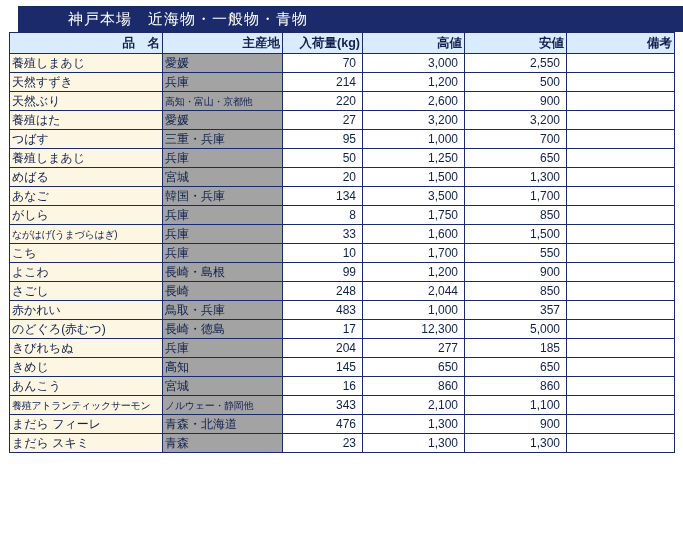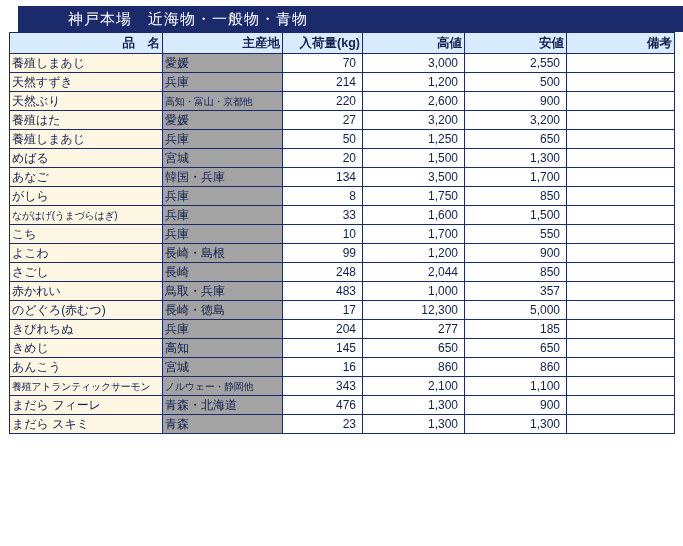--- a/index.html
+++ b/index.html
@@ -143,20 +143,28 @@
       </tr>
       <tr>
         <td class="name">養殖はた</td>
         <td class="origin">愛媛</td>
         <td class="num">27</td>
         <td class="num">3,200</td>
         <td class="num">3,200</td>
         <td class="note"></td>
       </tr>
       <tr>
+        <td class="name">つばす</td>
+        <td class="origin">三重・兵庫</td>
+        <td class="num">95</td>
+        <td class="num">1,000</td>
+        <td class="num">700</td>
+        <td class="note"></td>
+      </tr>
+      <tr>
         <td class="name">養殖しまあじ</td>
         <td class="origin">兵庫</td>
         <td class="num">50</td>
         <td class="num">1,250</td>
         <td class="num">650</td>
         <td class="note"></td>
       </tr>
       <tr>
         <td class="name">めばる</td>
         <td class="origin">宮城</td>

